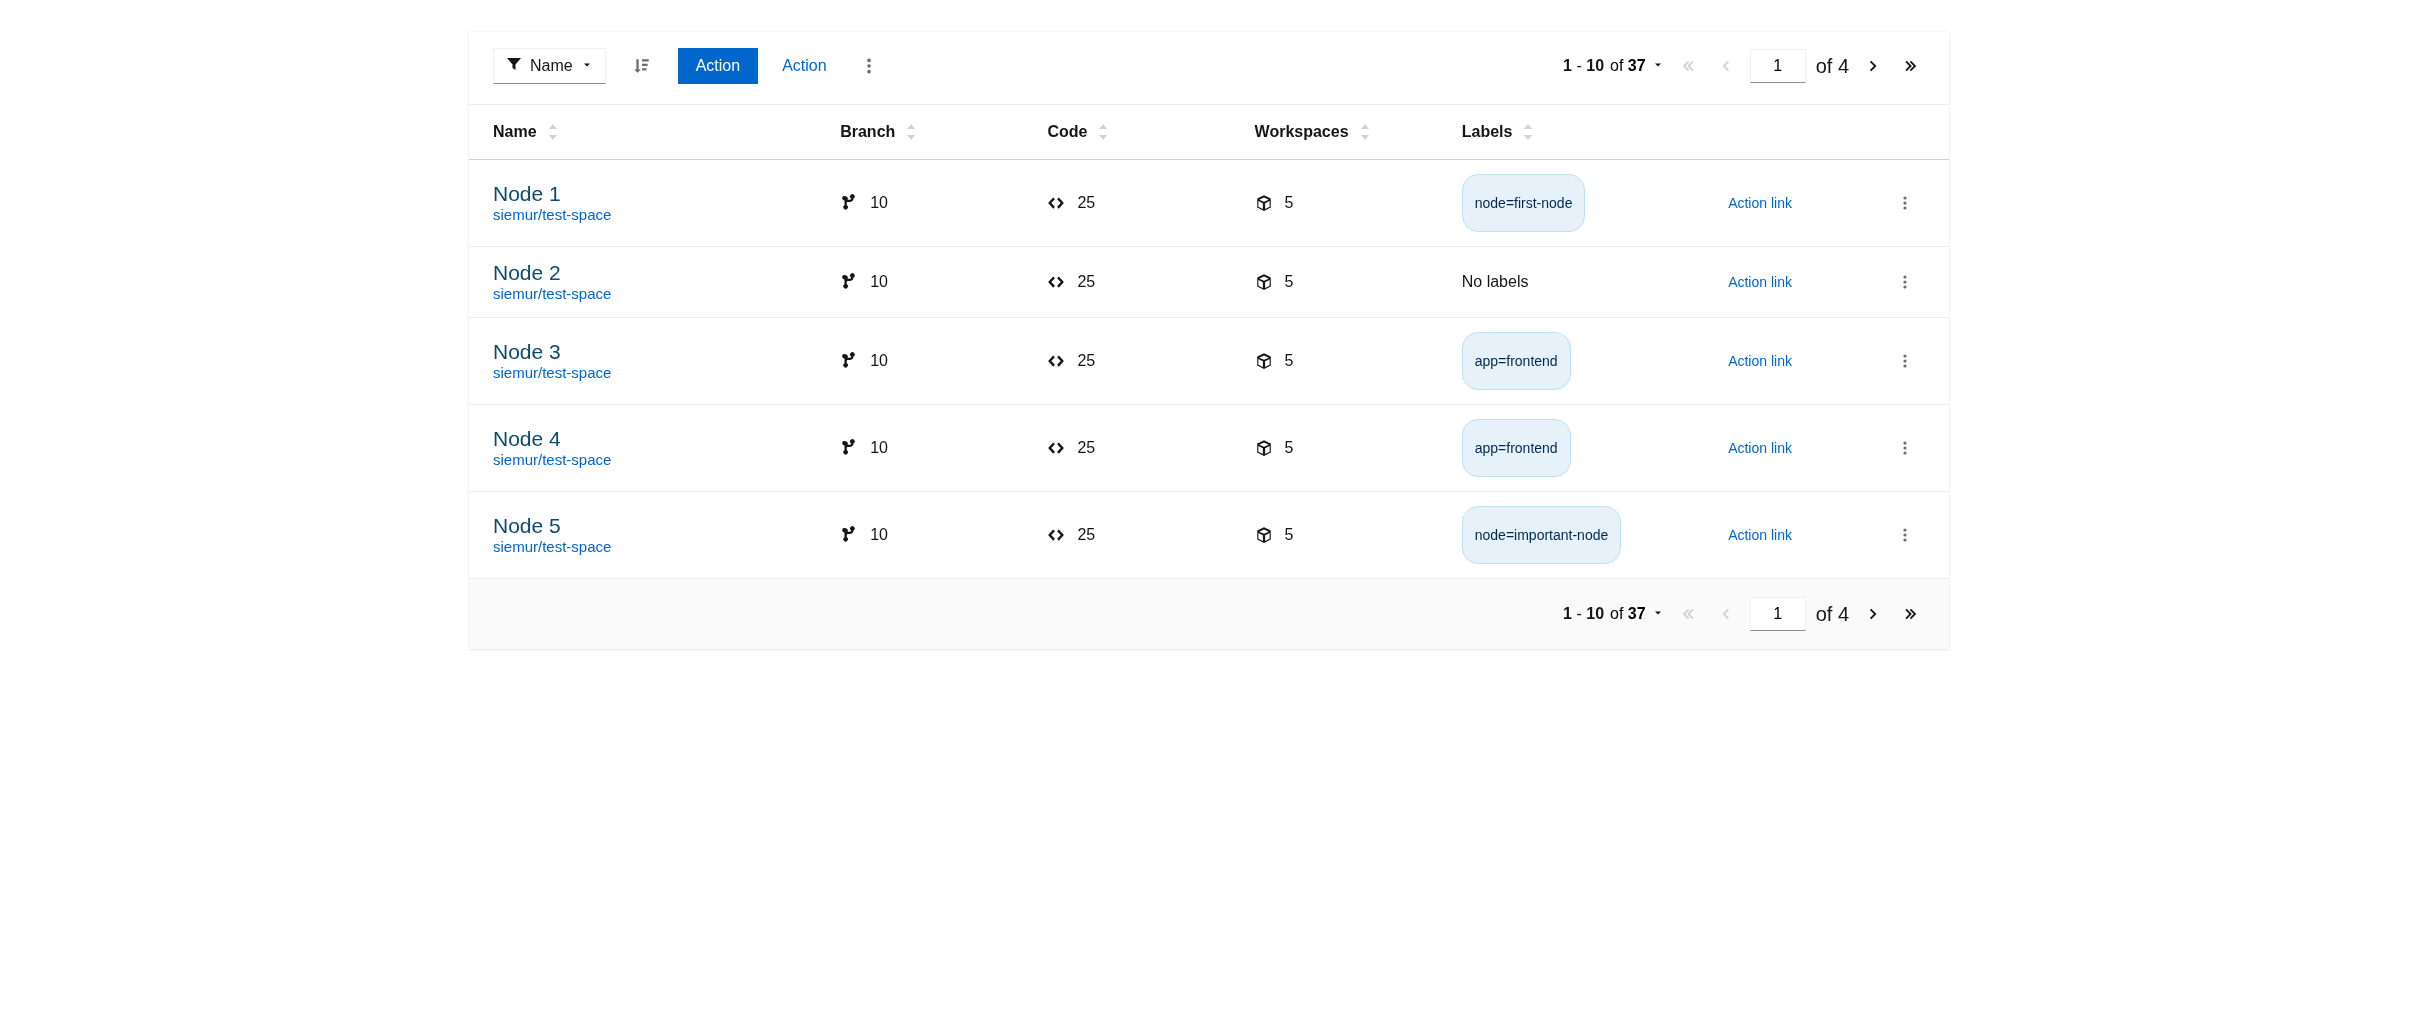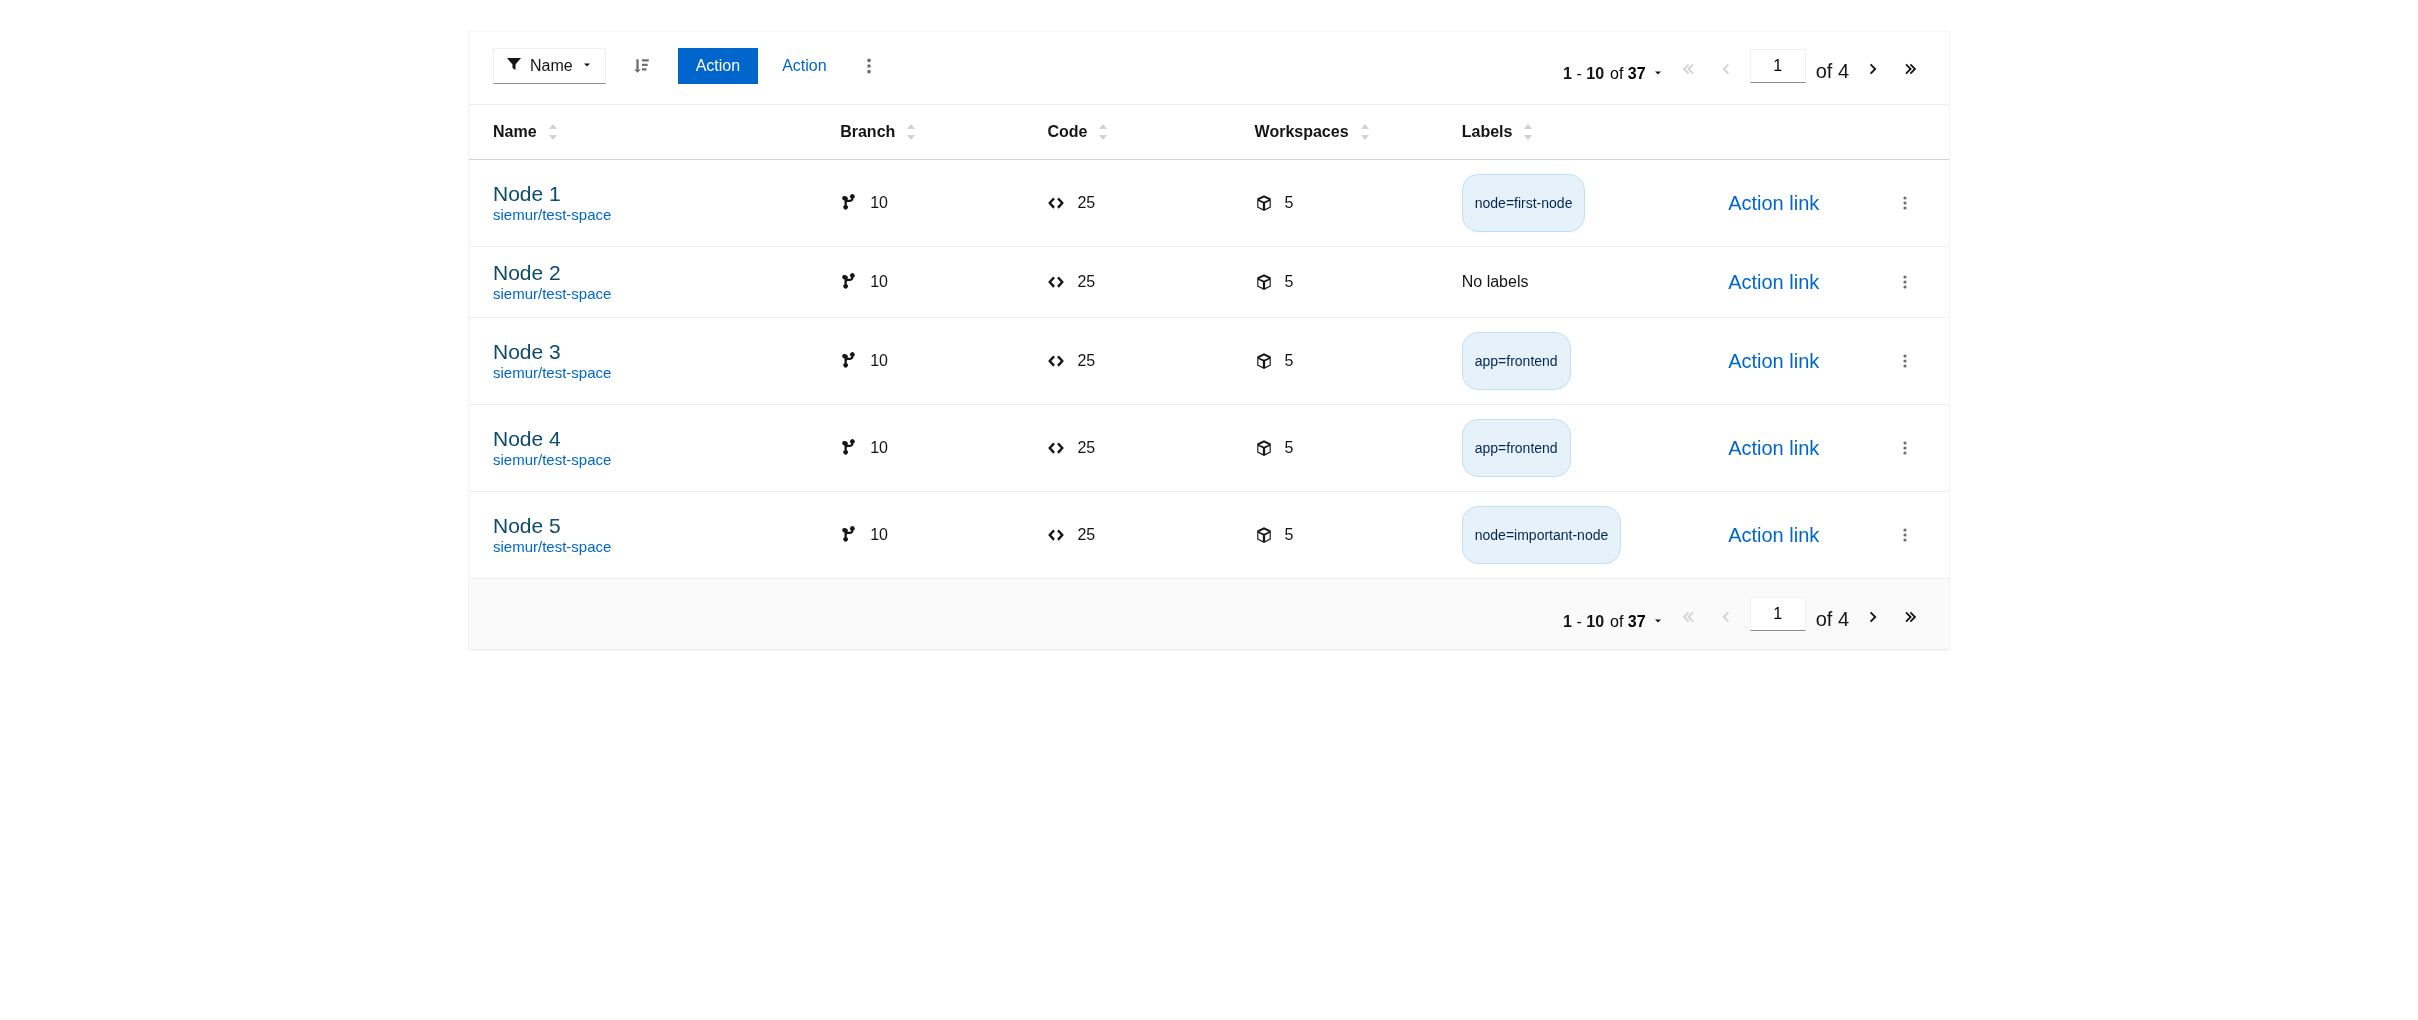--- a/index.html
+++ b/index.html
@@ -55,21 +55,21 @@
     display:inline-flex;align-items:center;justify-content:center;
     height:36px;padding:0 18px;border:none;cursor:pointer;
     background:var(--pf-global--primary);color:#fff;font-size:16px;
   }
   .btn-link{
     display:inline-flex;align-items:center;justify-content:center;
     height:36px;padding:0 6px;border:none;background:transparent;cursor:pointer;
     color:var(--pf-global--link);font-size:16px;
   }
   
-  .pagination{display:flex;align-items:flex-end;gap:10px}
+  .pagination{display:flex;align-items:center;gap:10px}
   .pagination .range{font-size:16px}
   .pagination .range b{font-weight:600}
   .pagination .total-label{color:#000000}
   .page-chevron{display:inline-flex;align-items:center;justify-content:center;width:28px;height:28px;background:transparent;border:none;cursor:pointer}
   .page-chevron svg{display:block}
   .page-chevron.disabled{color:#d2d2d2;cursor:default}
   .page-chevron.enabled{color:#151515}
   .page-input{
     width:56px;height:34px;border:1px solid #f0f0f0;border-bottom:1px solid #8a8d90;
     text-align:center;font-size:16px;padding:0 6px;
@@ -95,21 +95,21 @@
   .cell-name a{color:var(--pf-global--link);text-decoration:none;font-size:15px}
   .iconcell{display:flex;align-items:center;gap:12px}
   .iconcell svg{width:18px;height:18px;display:block;color:#151515}
   .label-chip{
     display:inline-flex;align-items:center;
     padding:20px 12px;border-radius:16px;
     background:var(--pf-label-blue-bg);border:1px solid var(--pf-label-blue-border);
     color:var(--pf-label-blue-text);font-size:14px;
   }
   .no-labels{color:#151515}
-  .action-link{color:var(--pf-global--link);text-decoration:none;font-size:20px}
+  .action-link{color:var(--pf-global--link);text-decoration:none;font-size:14px}
   .kebab svg{width:16px;height:16px;display:block;color:#6a6e73}
   
   .bottom-bar{
     display:flex;justify-content:flex-end;align-items:center;
     padding:18px 24px;background:var(--pf-global--bg-muted);
   }
   
   .svgdefs{position:absolute;width:0;height:0;overflow:hidden}
 </style>
 </head>

